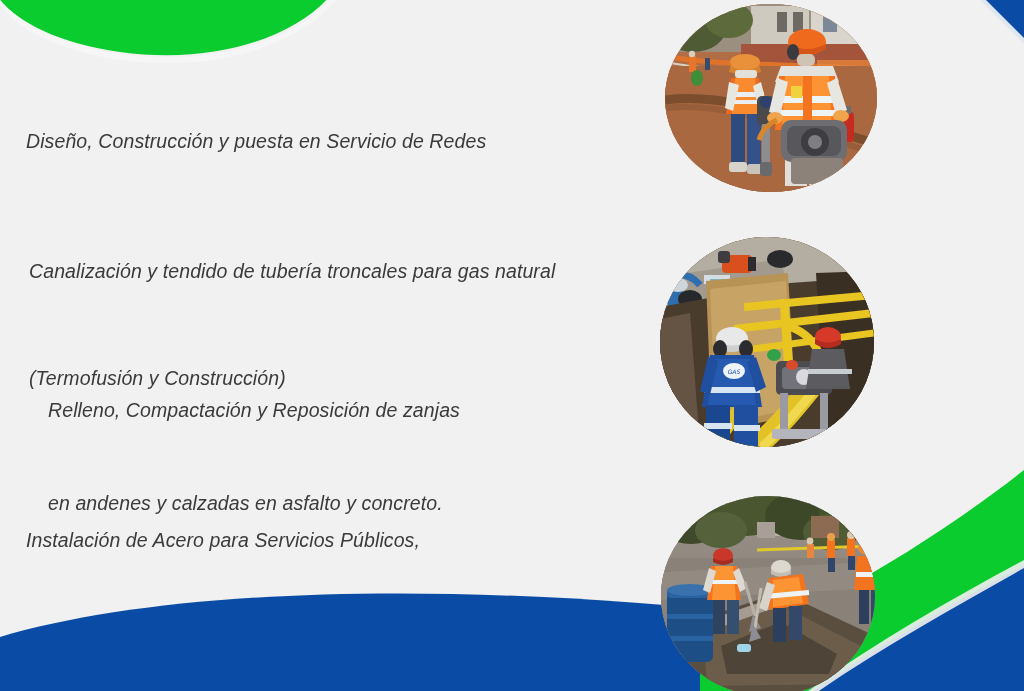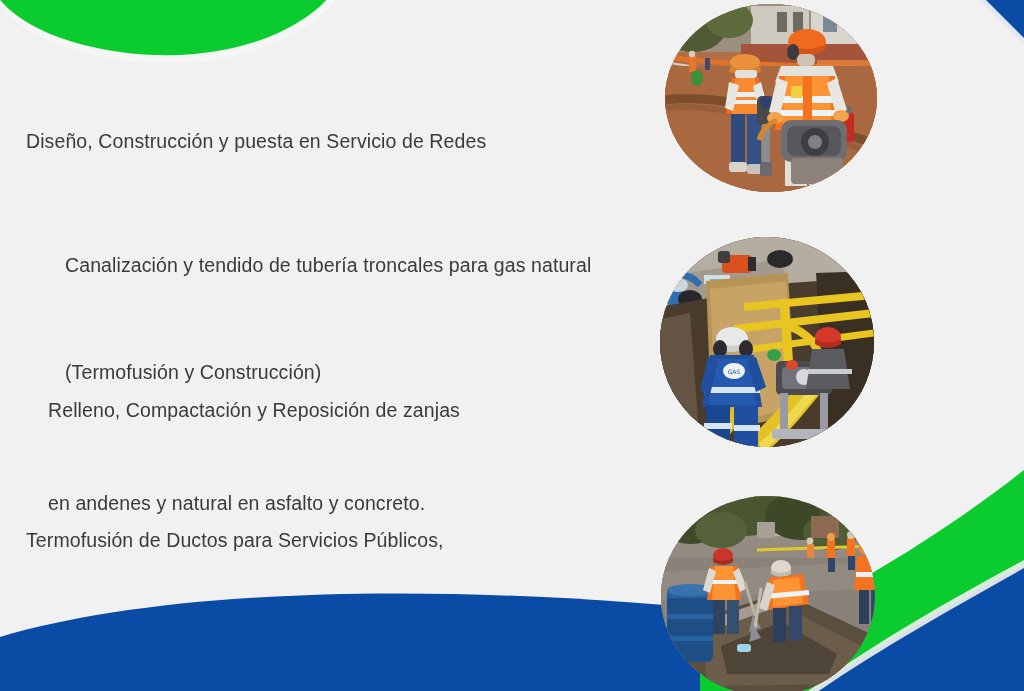--- a/index.html
+++ b/index.html
@@ -12,20 +12,21 @@
     overflow: hidden;
     font-family: "Liberation Sans", sans-serif;
     background: #f1f1f1;
   }
   #slide {
     position: relative;
     width: 1024px;
     height: 691px;
     background: #f1f1f1;
     overflow: hidden;
+    font-style: italic;
   }
 
   
   .deco-layer {
     position: absolute;
     left: 0; top: 0;
     width: 1024px;
     height: 691px;
     pointer-events: none;
   }
@@ -35,21 +36,21 @@
     position: absolute;
     color: #3a3a3a;
     font-size: 19.5px;
     line-height: 31px;
     letter-spacing: 0.1px;
     white-space: pre;
   }
   .text-block .line { display: block; }
 
   #block-1 { left: 26px; top: 64px; }
-  #block-2 { left: 29px; top: 188px; margin-left: 36px; }
+  #block-2 { left: 29px; top: 194px; }
   #block-2 .line + .line { margin-top: 14px; }
   #block-3 { left: 28px; top: 333px; margin-left: 20px; }
   #block-4 { left: 26px; top: 463px; }
 
   
   .photo {
     position: absolute;
     border-radius: 50%;
     overflow: hidden;
     background: #8a7566;
@@ -87,25 +88,25 @@
     <span class="line">Diseño, Construcción y puesta en Servicio de Redes</span>
   </div>
 
   <div class="text-block" id="block-2">
     <span class="line">Canalización y tendido de tubería troncales para gas natural</span>
     <span class="line">(Termofusión y Construcción)</span>
   </div>
 
   <div class="text-block" id="block-3">
     <span class="line">Relleno, Compactación y Reposición de zanjas</span>
-    <span class="line">en andenes y natural en asfalto y concreto.</span>
+    <span class="line">en andenes y calzadas en asfalto y concreto.</span>
   </div>
 
   <div class="text-block" id="block-4">
-    <span class="line">Termofusión de Ductos para Servicios Públicos,</span>
+    <span class="line">Instalación de Acero para Servicios Públicos,</span>
   </div>
 
   <div class="photo" id="photo-1">
     <svg viewBox="0 0 212 188" preserveAspectRatio="xMidYMid slice">
       <defs>
         <linearGradient id="g1soil" x1="0" y1="0" x2="0" y2="1">
           <stop offset="0" stop-color="#b8734a"></stop>
           <stop offset="1" stop-color="#9e5f3c"></stop>
         </linearGradient>
       </defs>

